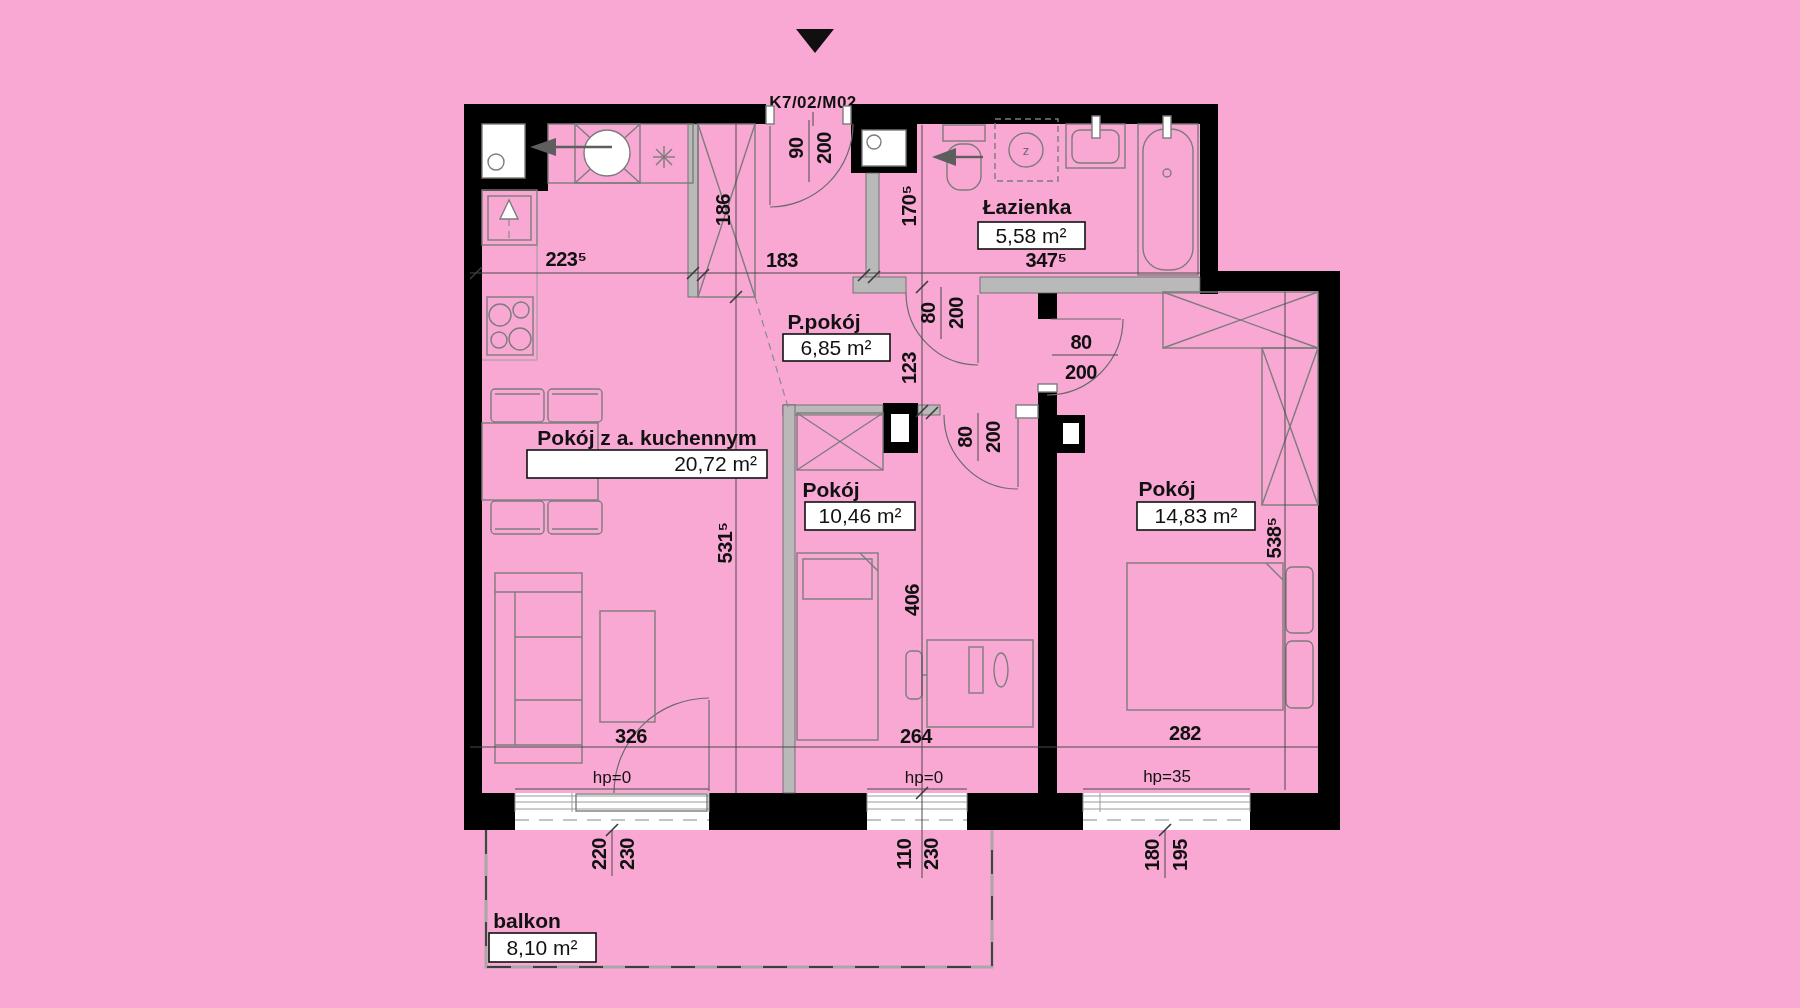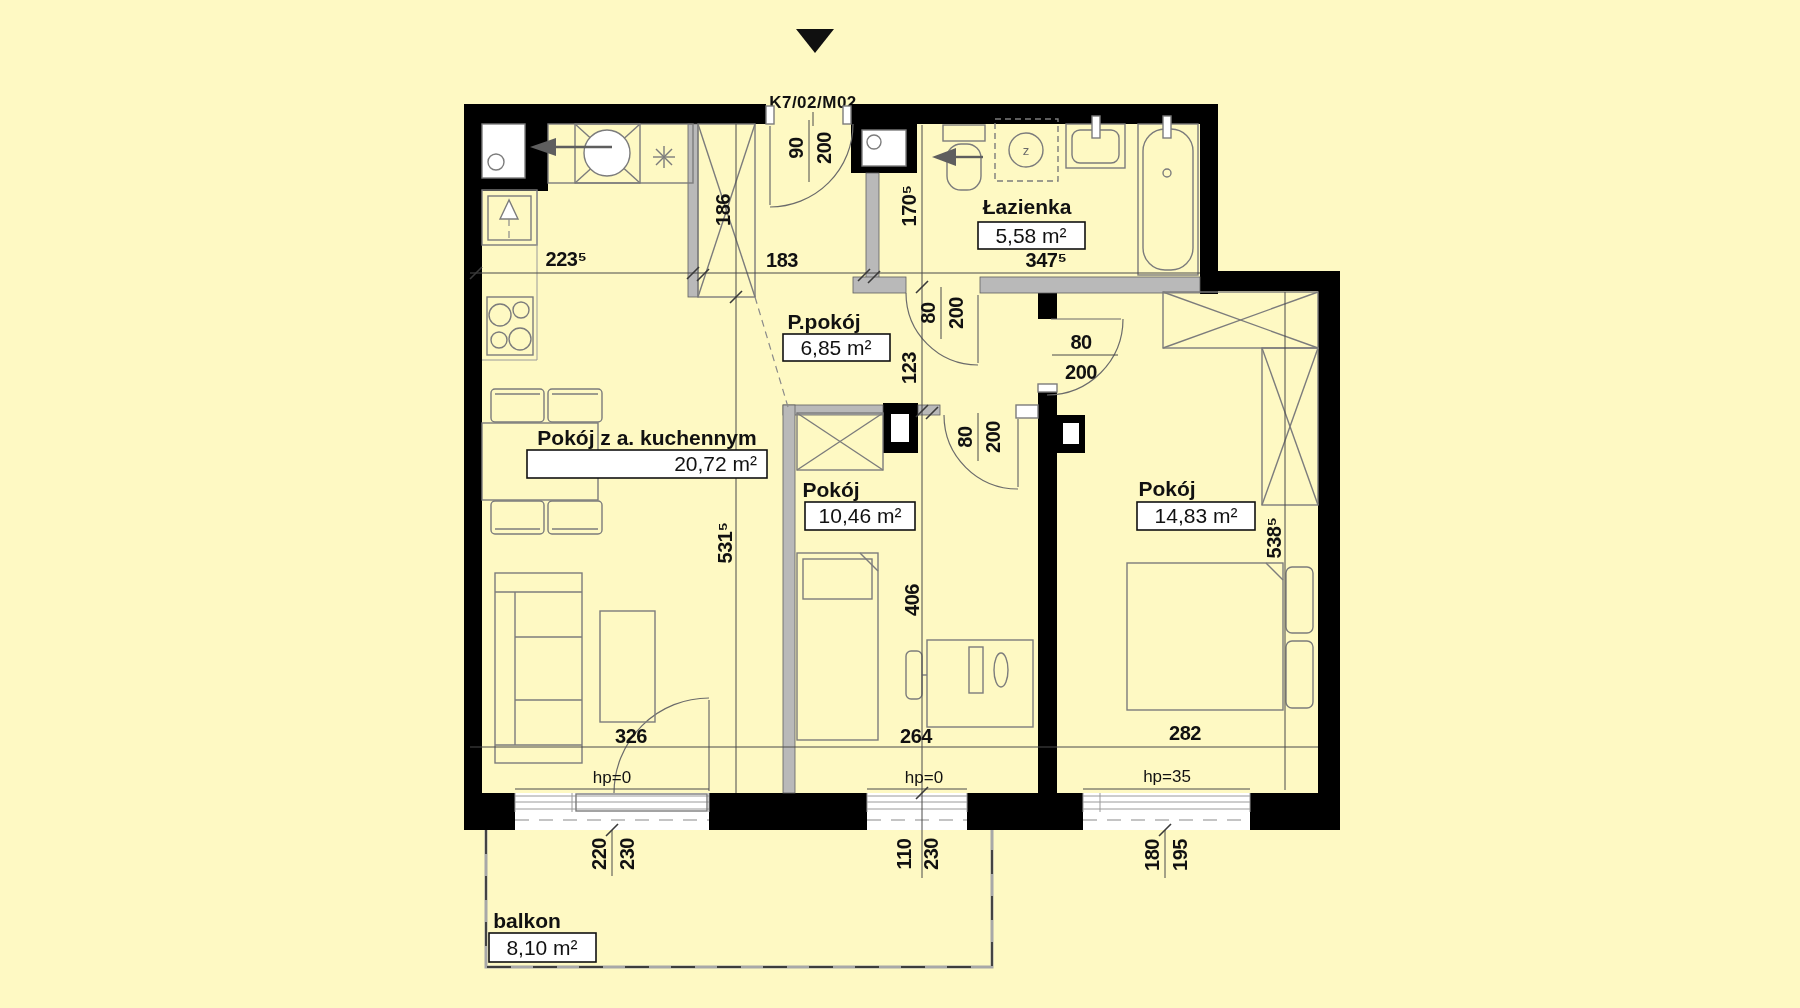--- a/index.html
+++ b/index.html
@@ -1,16 +1,16 @@
 <!DOCTYPE html>
 <html><head>
 <meta charset="utf-8">
 <style>
   html,body{margin:0;padding:0;background:#ffffff;}
-  .stage{position:relative;width:1800px;height:1008px;background:#fef9c3;overflow:hidden;
+  .stage{position:relative;width:1800px;height:1008px;background:#f9a8d4;overflow:hidden;
          font-family:"Liberation Sans", sans-serif;}
   svg{position:absolute;left:0;top:0;}
   .wall{fill:#000000;stroke:none;}
   .gwall{fill:#b9b9b9;stroke:#5f5f5f;stroke-width:0.8;}
   .furn{fill:none;stroke:#7c7c7c;stroke-width:1.4;}
   .furnw{fill:#ffffff;stroke:#7c7c7c;stroke-width:1.4;}
   .thin{fill:none;stroke:#9a9a9a;stroke-width:1;}
   .dim{stroke:#4a4a4a;stroke-width:1;fill:none;}
   .tick{stroke:#3a3a3a;stroke-width:1.6;}
   .arc{fill:none;stroke:#6b6b6b;stroke-width:1.2;}

